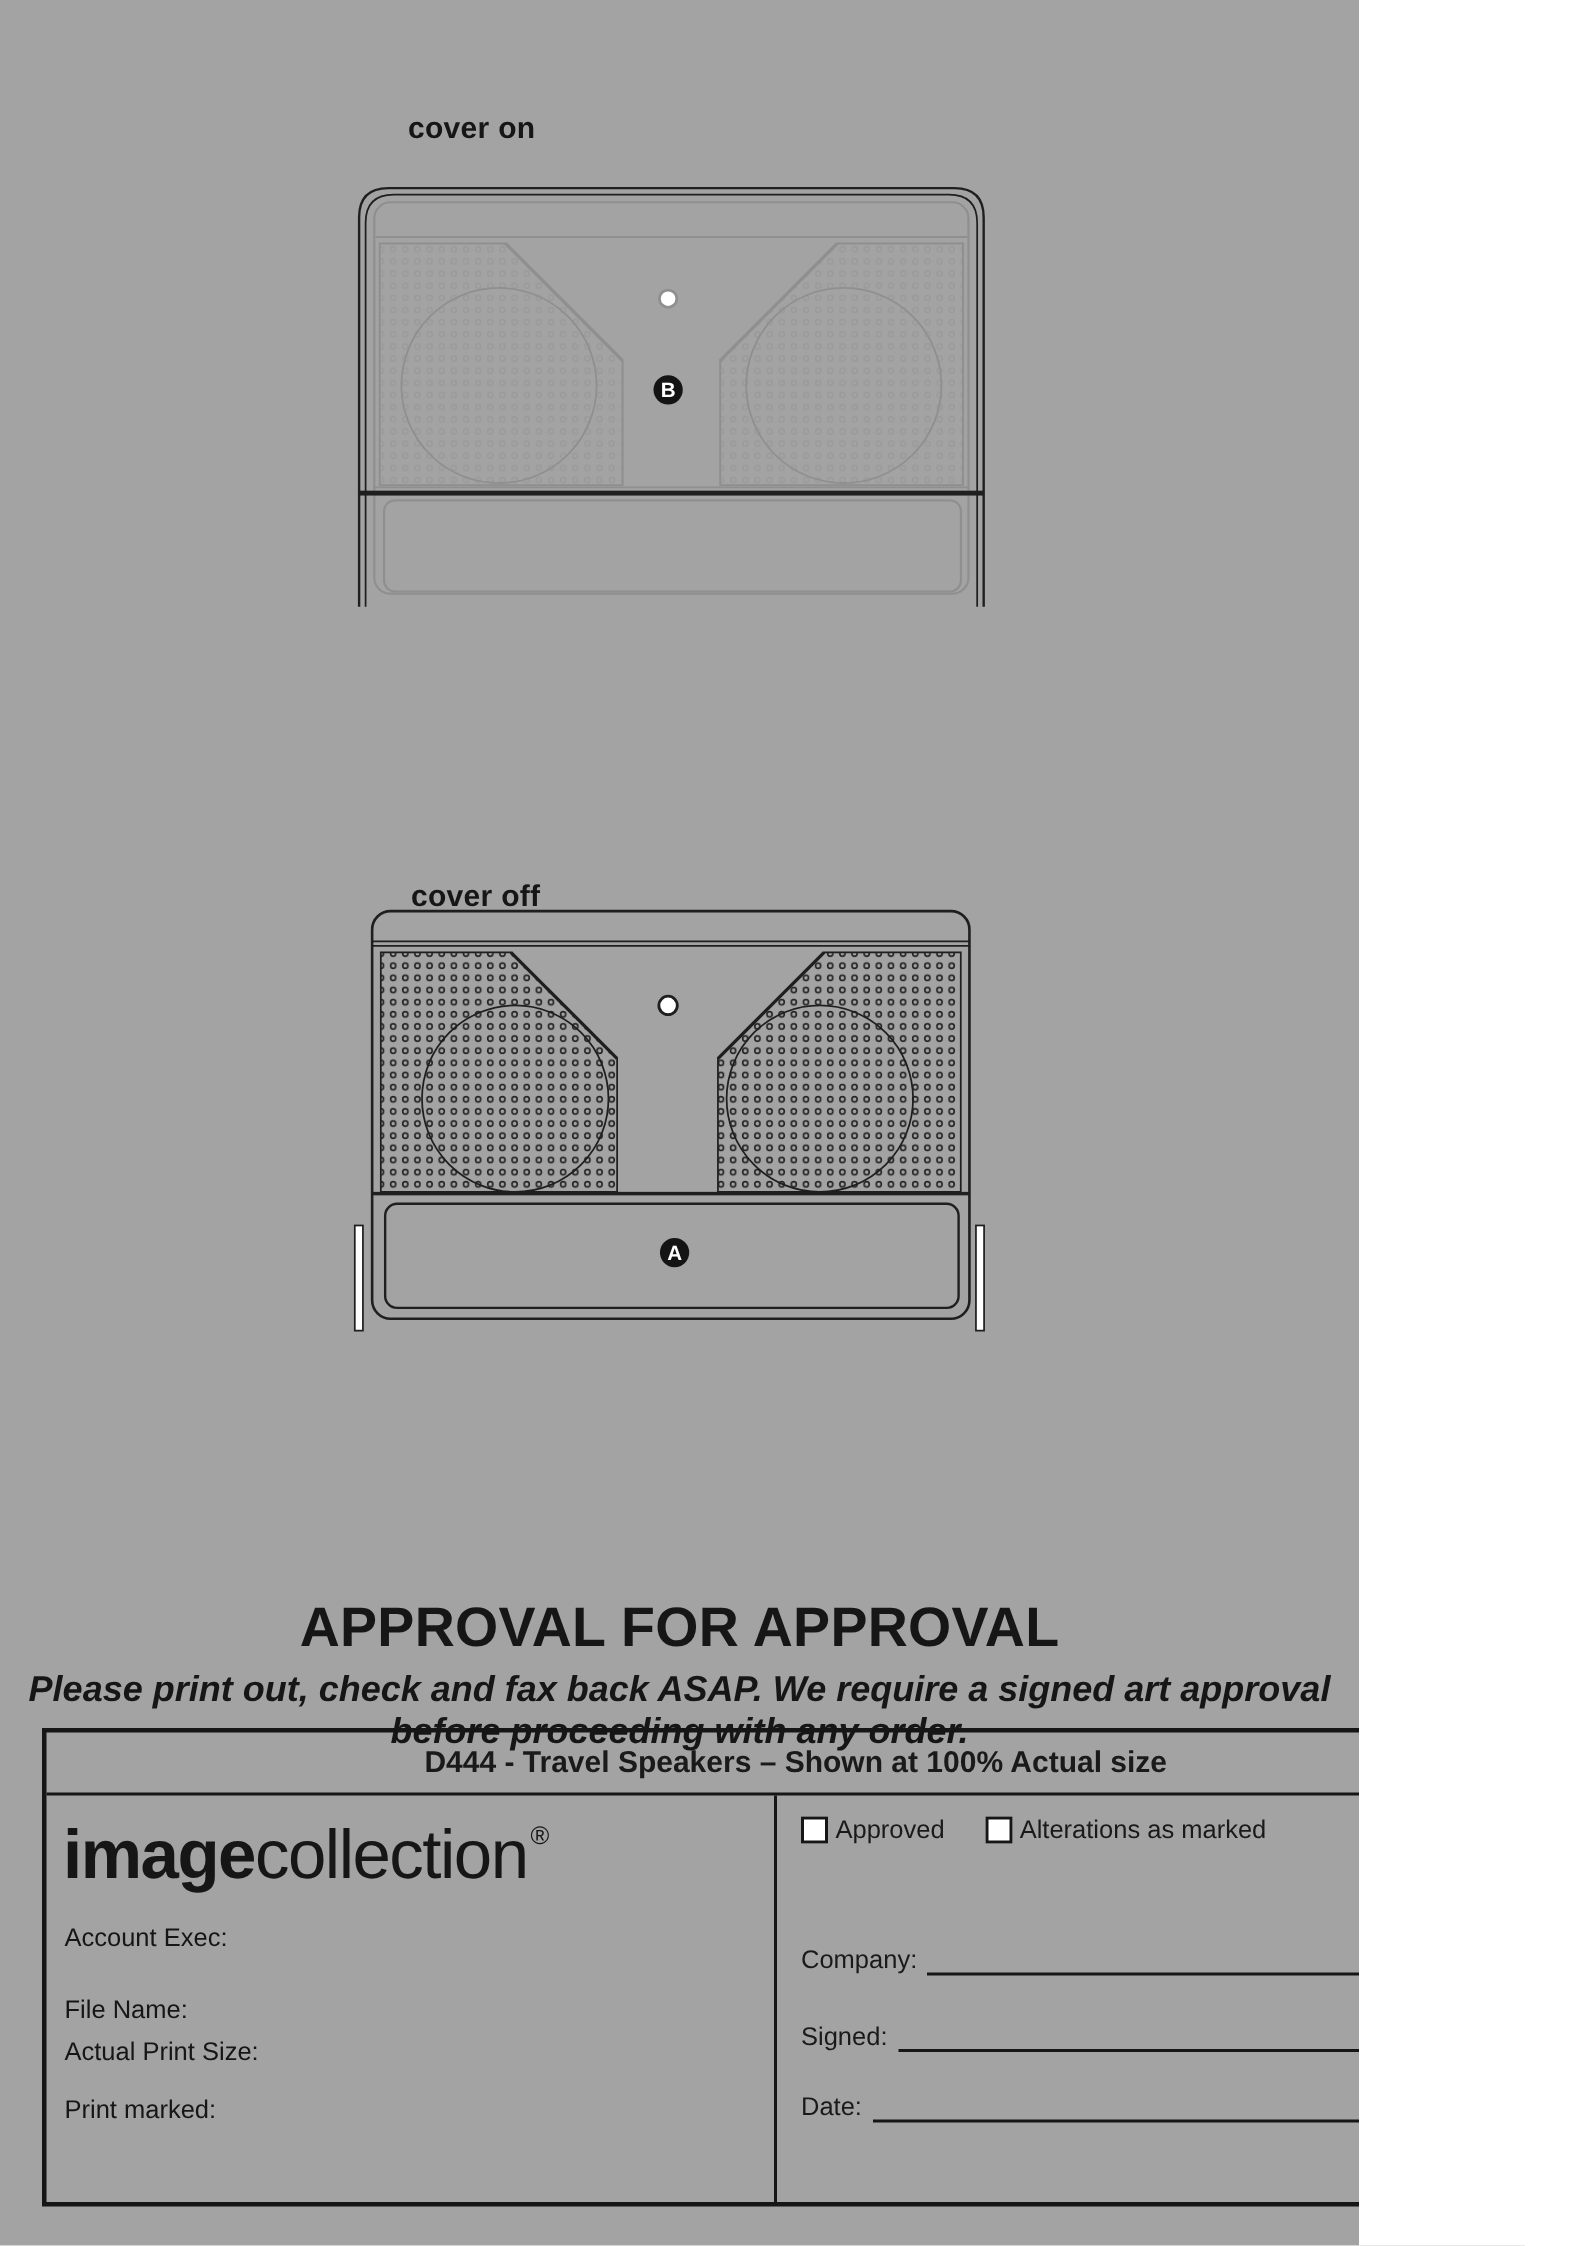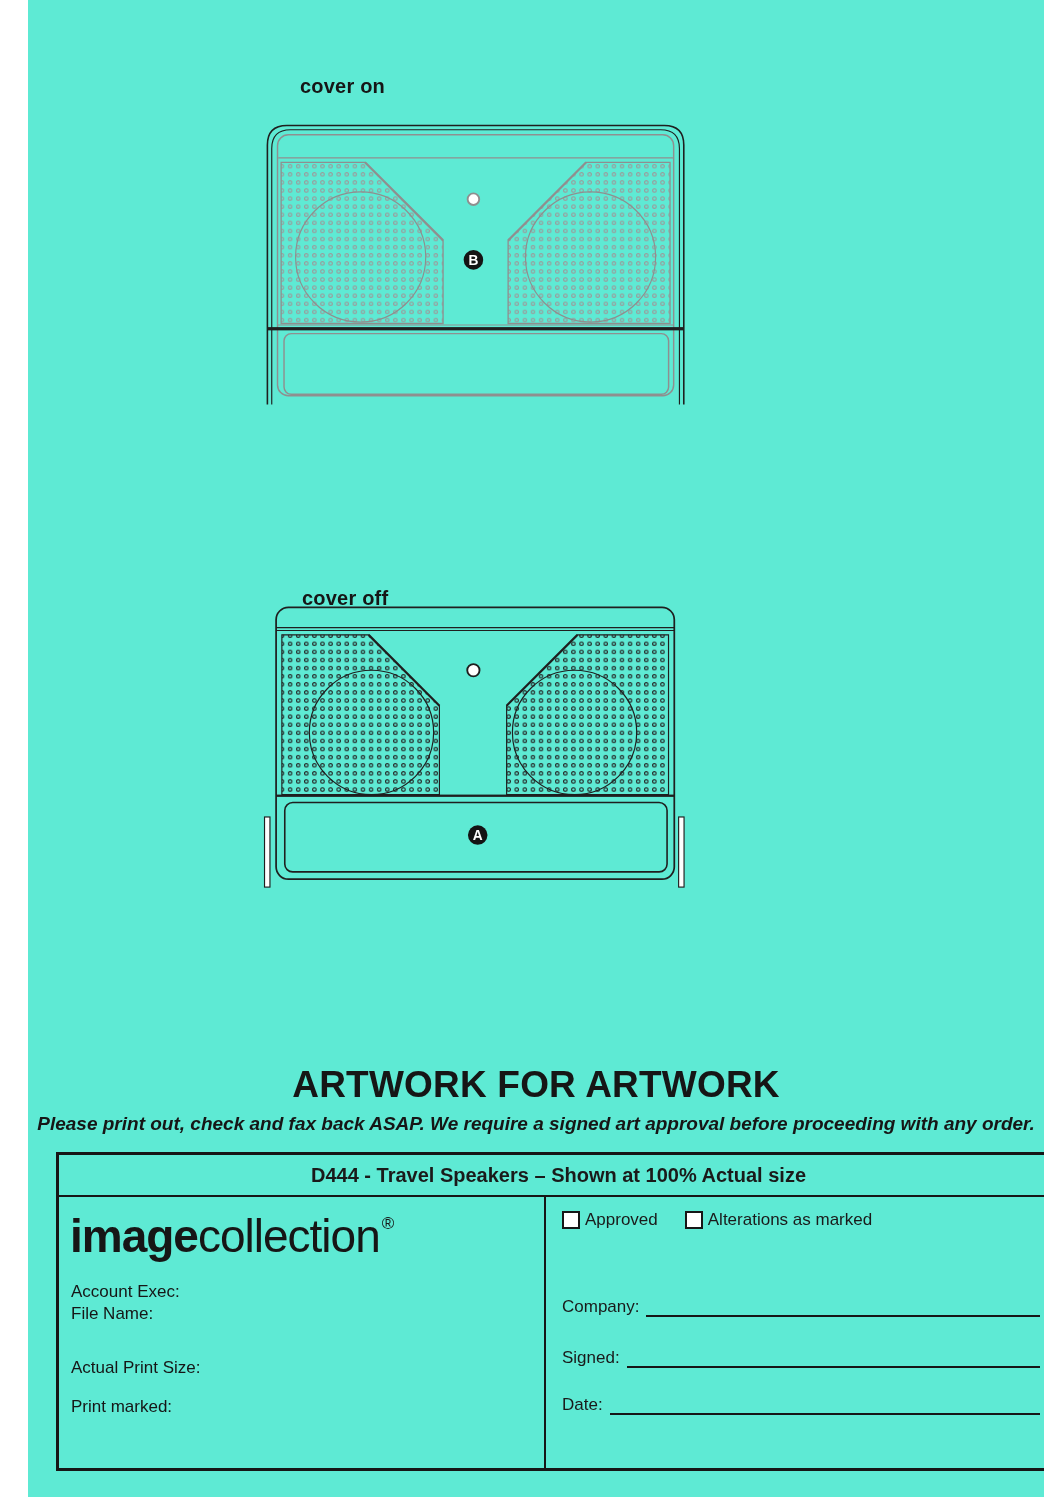--- a/index.html
+++ b/index.html
@@ -1,34 +1,34 @@
 <!DOCTYPE html>
 <html><head>
 <meta charset="utf-8">
 <style>
   html,body { margin:0; padding:0; background:#ffffff; }
   .page {
-    position:relative; width:1016px; height:1497px; background:#5eead4;
-    font-family:"Liberation Sans", sans-serif; color:#1a1a1a; overflow:hidden;margin-left:28px;
+    position:relative; width:906px; height:1497px; background:#a3a3a3;
+    font-family:"Liberation Sans", sans-serif; color:#1a1a1a; overflow:hidden;
   }
   svg text { font-family:"Liberation Sans", sans-serif; }
 
   .cover-label { position:absolute; font-size:20px; font-weight:700; color:#161616; letter-spacing:0.2px; }
   .lbl-on  { left:272px; top:75px; }
   .lbl-off { left:274px; top:587px; }
 
   .svg-abs { position:absolute; }
 
   .main-title {
     position:absolute; left:0; top:1064px; width:100%; text-align:center;
     font-size:37px; font-weight:700; letter-spacing:0.2px; color:#161616;
   }
   .subtitle {
     position:absolute; left:0; top:1113px; width:100%; text-align:center;
-    font-size:19px; font-weight:700; font-style:italic; color:#161616;
+    font-size:24px; font-weight:700; font-style:italic; color:#161616;
   }
 
   .tbl {
     position:absolute; left:28px; top:1152px; width:1005px; height:319px;
     border:3px solid #161616; box-sizing:border-box; display:flex; flex-direction:column;
   }
   .tbl-row1 {
     height:40px; flex:0 0 auto; border-bottom:2.5px solid #161616;
     display:flex; align-items:center; justify-content:center;
     font-size:20px; font-weight:700;
@@ -42,21 +42,21 @@
   .tbl-row3 { flex:1 1 auto; display:flex; }
   .cell-left  { width:487px; flex:0 0 auto; border-right:2.5px solid #161616; position:relative; box-sizing:border-box; }
   .cell-right { flex:1 1 auto; position:relative;padding-left:27px; }
 
   .logo { position:absolute; left:11px; top:1px; font-size:46px; line-height:52px; letter-spacing:-1px; white-space:nowrap; color:#161616; }
   .logo-bold  { font-weight:700; }
   .logo-light { font-weight:400; }
   .logo-tm    { font-size:17px; font-weight:400; vertical-align:23px; margin-left:2px; letter-spacing:0; }
 
   .field-label { position:absolute; left:12px; font-size:17px; color:#161616; }
-  .fl-0 { top:85px; }  .fl-1 { top:107px;text-align:right; }  .fl-2 { top:161px; }  .fl-3 { top:200px; }
+  .fl-0 { top:85px; }  .fl-1 { top:133px;text-align:right; }  .fl-2 { top:161px; }  .fl-3 { top:200px; }
 
   .cb-row { position:absolute; left:16px; top:13px; display:flex; align-items:center; font-size:17px; }
   .cb { width:18px; height:18px; border:2.2px solid #161616; box-sizing:border-box; background:#fff; flex:0 0 auto; }
   .cb-label { margin-left:5px; }
   .cb-gap { margin-left:27px; }
 
   .sig-row { position:absolute; left:16px; right:18px; height:20px; display:flex; align-items:flex-end; font-size:17px; }
   .sig-0 { top:58px; } .sig-1 { top:100px;text-align:right; } .sig-2 { top:151px; } .sig-3 { top:198px; }
   .sig-line { flex:1 1 auto; border-bottom:2px solid #161616; height:19px; margin-left:7px; }
 </style>
@@ -126,21 +126,21 @@
 
     <rect x="267" y="886" width="529" height="96" rx="11" fill="none" stroke="#1f1f1f" stroke-width="2.2"></rect>
 
     <rect x="239" y="906" width="7.5" height="97" fill="#ffffff" stroke="#1f1f1f" stroke-width="1.6"></rect>
     <rect x="812" y="906" width="7.5" height="97" fill="#ffffff" stroke="#1f1f1f" stroke-width="1.6"></rect>
 
     <circle cx="534" cy="931" r="13.5" fill="#141414"></circle>
     <text x="534" y="937.5" text-anchor="middle" font-size="19" font-weight="bold" fill="#ffffff">A</text>
   </svg>
 
-  <div class="main-title">ARTWORK FOR ARTWORK</div>
+  <div class="main-title">APPROVAL FOR APPROVAL</div>
   <div class="subtitle">Please print out, check and fax back ASAP. We require a signed art approval before proceeding with any order.</div>
 
   <div class="tbl">
 
     <div class="tbl-row1">
       <span>D444 - Travel Speakers – Shown at 100% Actual size</span>
     </div>
 
 
     <div class="tbl-row3">

